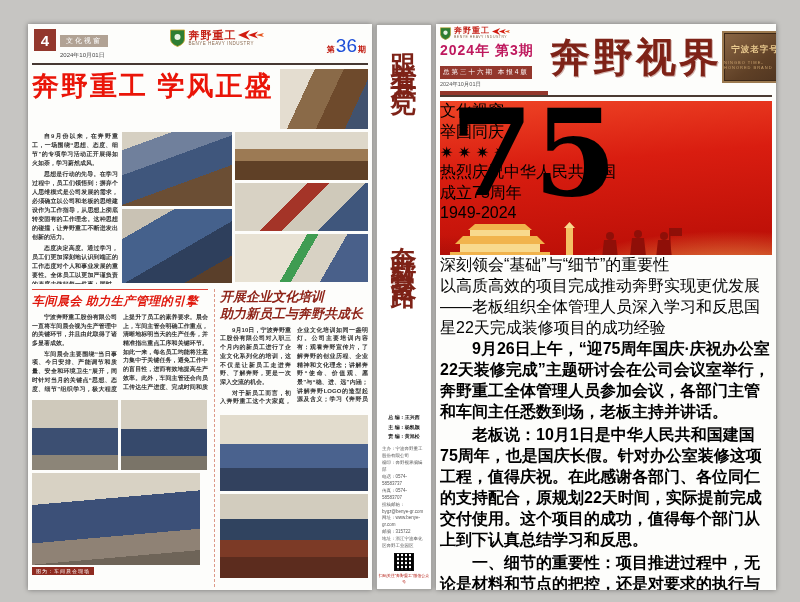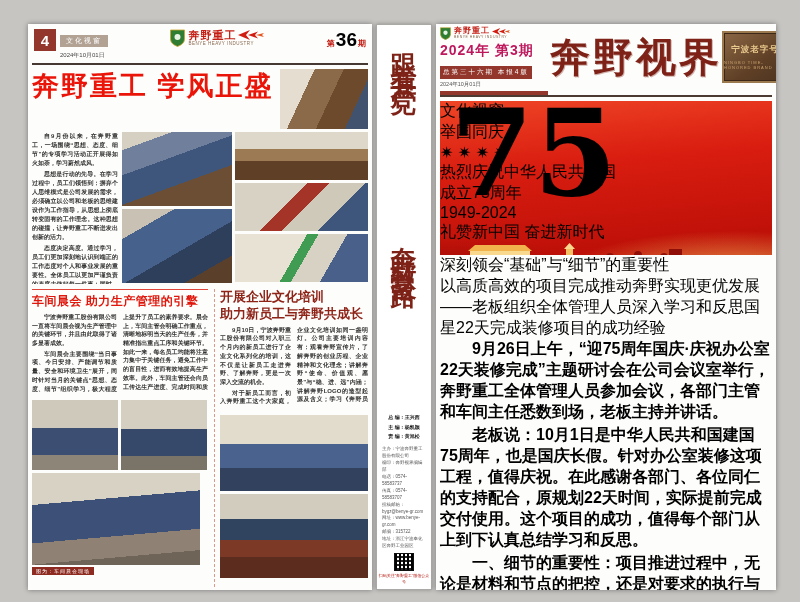--- a/index.html
+++ b/index.html
@@ -22,21 +22,21 @@
   .section-badge{display:inline-block;background:#b1a294;color:#fff;font-size:7px;
     padding:1px 6px;letter-spacing:2px;}
   .lp-date{display:block;font-size:6px;color:#444;margin-top:4px;}
   .brand{display:flex;align-items:center;gap:3px;}
   .bt{display:flex;flex-direction:column;line-height:1;}
   .btrow{display:flex;align-items:center;gap:2px;}
   .brand-cn{color:#c41e14;font-weight:bold;font-size:11px;letter-spacing:1px;}
   .brand-en{font-size:4.5px;color:#8a6a50;letter-spacing:.5px;margin-top:1px;}
   .issue{display:flex;align-items:baseline;}
   .issue-cn{color:#c0170c;font-size:8px;font-weight:bold;}
-  .issue-num{font-size:19px;font-weight:bold;color:#000000;margin:0 1px;}
+  .issue-num{font-size:19px;font-weight:normal;color:#1d4ed8;margin:6px 1px;}
 
   
   .headline-row{display:flex;align-items:flex-start;gap:4px;margin-top:4px;justify-content:space-between;}
   .lp-headline{flex:1;margin:2px 0 0;font-size:27px;font-weight:bold;color:#ea1508;
     letter-spacing:2px;line-height:1.15;white-space:nowrap;}
   .ph{background:#777;}
   .ph0{width:88px;height:60px;flex:none;}
   .lp-main{display:flex;gap:4px;height:152px;overflow:hidden;margin-top:3px;}
   .lead-col{width:86px;flex:none;font-size:6px;line-height:1.5;color:#333;
     text-align:justify;overflow:hidden;}
@@ -57,21 +57,21 @@
   .p-line1{background:linear-gradient(180deg,#cfc9bb 0 40%,#3c4f72 40% 78%,#8c8578 78%);}
   .p-line2{background:linear-gradient(180deg,#d5cfc1 0 42%,#36496b 42% 80%,#7a7468 80%);}
   .p-big{background:linear-gradient(175deg,#d8d2c4 0 30%,#3c5078 30% 66%,#8f8275 66% 86%,#6e6458 86%);}
   .p-conf{background:linear-gradient(180deg,#e2dccd 0 38%,#4a628e 38% 70%,#32415e 70%);}
   .p-tv{background:linear-gradient(180deg,#d2ccbe 0 30%,#30435f 30% 55%,#7c3a26 55% 75%,#5c2c1e 75%);}
 
   
   .lp-bottom{display:flex;gap:6px;margin-top:5px;height:298px;overflow:hidden;}
   .lb-left{width:176px;flex:none;display:flex;flex-direction:column;}
   .lb-right{flex:1;display:flex;flex-direction:column;border-left:1px dashed #d98; padding-left:5px;}
-  .art-title{margin:0;font-weight:bold;}
+  .art-title{margin:0;font-weight:bold;font-style:italic;}
   .art-title.red{color:#e0170c;font-size:12px;letter-spacing:.5px;border-top:1px solid #e0453a;
     padding-top:3px;white-space:nowrap;}
   .art-title.darkred{color:#8e2318;font-size:13px;line-height:1.3;}
   .art-title.darkred span{display:block;}
   .twocol{column-count:2;column-gap:6px;font-size:6px;line-height:1.45;color:#333;
     text-align:justify;overflow:hidden;margin-top:3px;}
   .twocol.wsp{height:84px;}
   .twocol.cul{height:86px;}
   .photo-row{display:flex;gap:3px;margin-top:3px;}
   .photo-row .ph{width:86px;height:70px;}
@@ -308,21 +308,20 @@
       </div>
       <div class="b75">75</div>
       <span class="fw fw1">✷</span>
       <span class="fw fw2">✷</span>
       <span class="fw fw3">✷</span>
       <span class="fw fw4">✷</span>
       <div class="b-right">
         <div class="b-line1">热烈庆祝中华人民共和国</div>
         <div class="b-line2">成立75周年</div>
         <div class="b-years">1949-2024</div>
-        <div class="b-tag">礼赞新中国 奋进新时代</div>
       </div>
       <svg class="gate" width="150" height="52" viewBox="0 0 150 52">
         <rect x="10" y="30" width="100" height="20" fill="#f1b34c"></rect>
         <rect x="20" y="22" width="80" height="8" fill="#f8d98d"></rect>
         <path d="M15 22 L105 22 L97 14 L23 14 Z" fill="#f1b34c"></path>
         <rect x="30" y="8" width="60" height="6" fill="#f8d98d"></rect>
         <path d="M28 8 L92 8 L85 2 L35 2 Z" fill="#f1b34c"></path>
         <circle cx="40" cy="40" r="4" fill="#b80d06"></circle>
         <circle cx="60" cy="40" r="4" fill="#b80d06"></circle>
         <circle cx="80" cy="40" r="4" fill="#b80d06"></circle>

